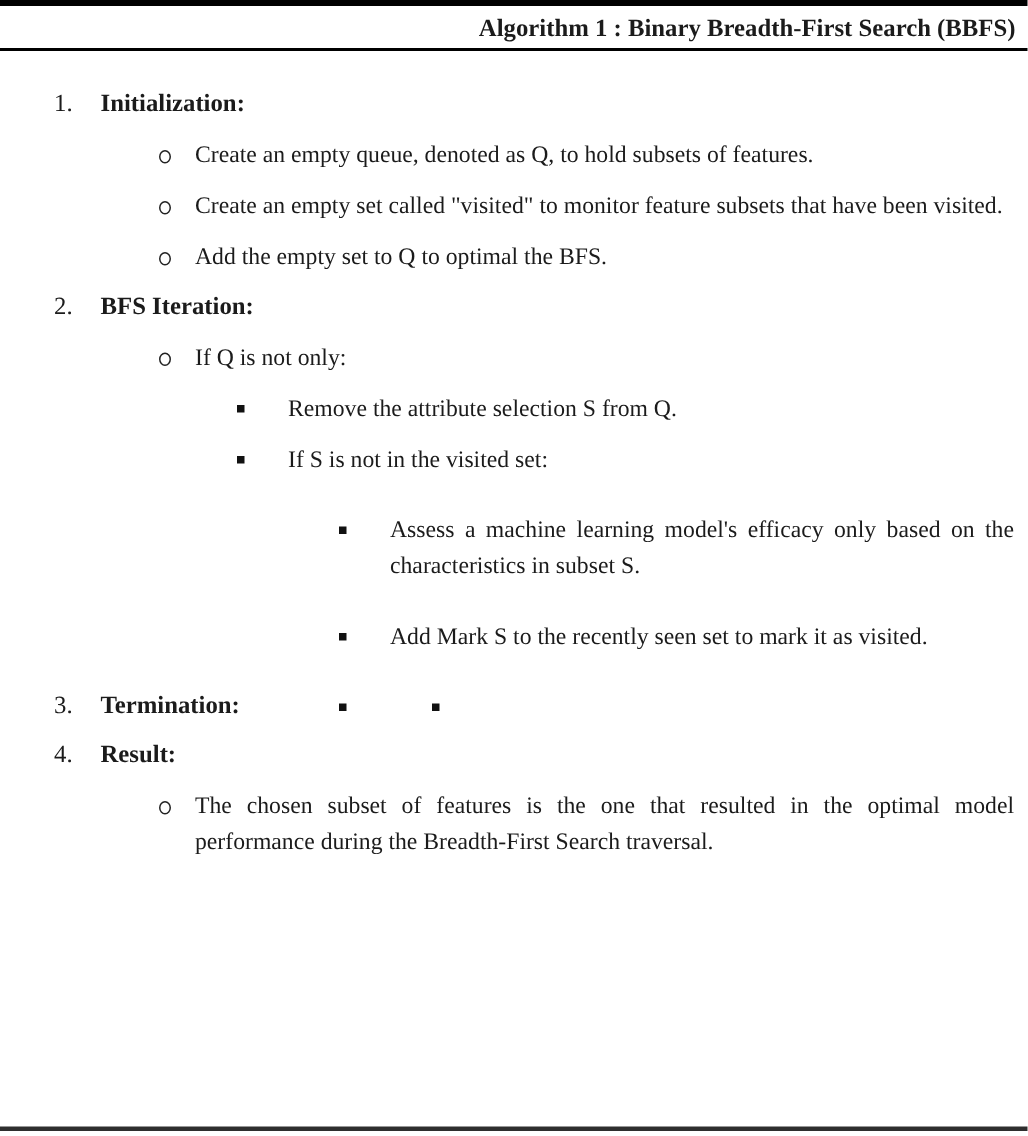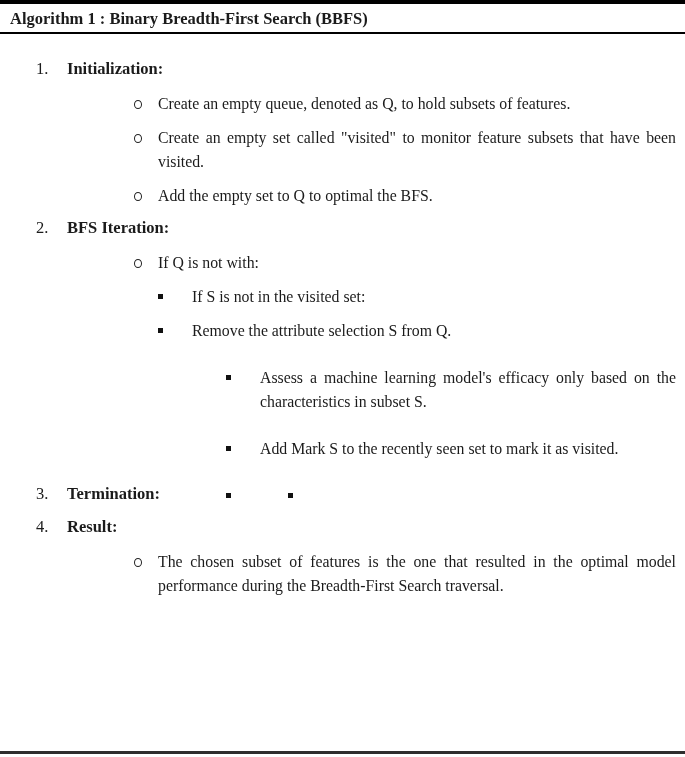--- a/index.html
+++ b/index.html
@@ -15,20 +15,21 @@
     width:685px; height:757px;
     background:#ffffff;
   }
   .title-bar {
     border-top:4px solid #000000;
     border-bottom:2px solid #000000;
     padding:4px 8px 3px 10px;
     font-weight:bold;
     font-size:16.5px;
     line-height:21px;
+    text-align:right;
   }
   .doc-body { padding-top:23px; }
   .section-heading {
     position:relative;
     padding-left:67px;
     font-weight:bold;
     font-size:16.5px;
     line-height:20px;
     margin-top:2px;
     margin-bottom:13px;
@@ -39,21 +40,21 @@
   }
   .item {
     position:relative;
     padding-right:9px;
     font-size:15.8px;
     line-height:24px;
     text-align:justify;
     margin-bottom:10px;
   }
   .item .marker { position:absolute; display:block; }
-  .lvl1 { padding-left:130px;margin-left:28px; } .lvl1 .marker { left:106px; }
+  .lvl1 { padding-left:130px; } .lvl1 .marker { left:106px; }
   .lvl2 { padding-left:192px; } .lvl2 .marker { left:158px; }
   .lvl3 { padding-left:260px;margin-top:23px; } .lvl3 .marker { left:226px; }
   .lvl4 { padding-left:318px; } .lvl4 .marker { left:288px; }
   .marker.circle {
     top:8px;
     width:8px; height:9px;
     border:1.4px solid #222222;
     border-radius:50%;
     background:transparent;
   }
@@ -96,29 +97,29 @@
       <span class="marker circle"></span>
       <span class="txt">Add the empty set to Q to optimal the BFS.</span>
     </div>
 
     <div class="section-heading">
       <span class="num">2.</span>
       <span class="head">BFS Iteration:</span>
     </div>
     <div class="item lvl1">
       <span class="marker circle"></span>
-      <span class="txt">If Q is not with:</span>
+      <span class="txt">If Q is not only:</span>
+    </div>
+    <div class="item lvl2">
+      <span class="marker square"></span>
+      <span class="txt">Remove the attribute selection S from Q.</span>
     </div>
     <div class="item lvl2">
       <span class="marker square"></span>
       <span class="txt">If S is not in the visited set:</span>
-    </div>
-    <div class="item lvl2">
-      <span class="marker square"></span>
-      <span class="txt">Remove the attribute selection S from Q.</span>
     </div>
     <div class="item lvl3">
       <span class="marker square"></span>
       <span class="txt">Assess a machine learning model's efficacy only based on the characteristics in subset S.</span>
     </div>
     <div class="item lvl3">
       <span class="marker square"></span>
       <span class="txt">Add Mark S to the recently seen set to mark it as visited.</span>
     </div>
     <div class="item lvl3">

